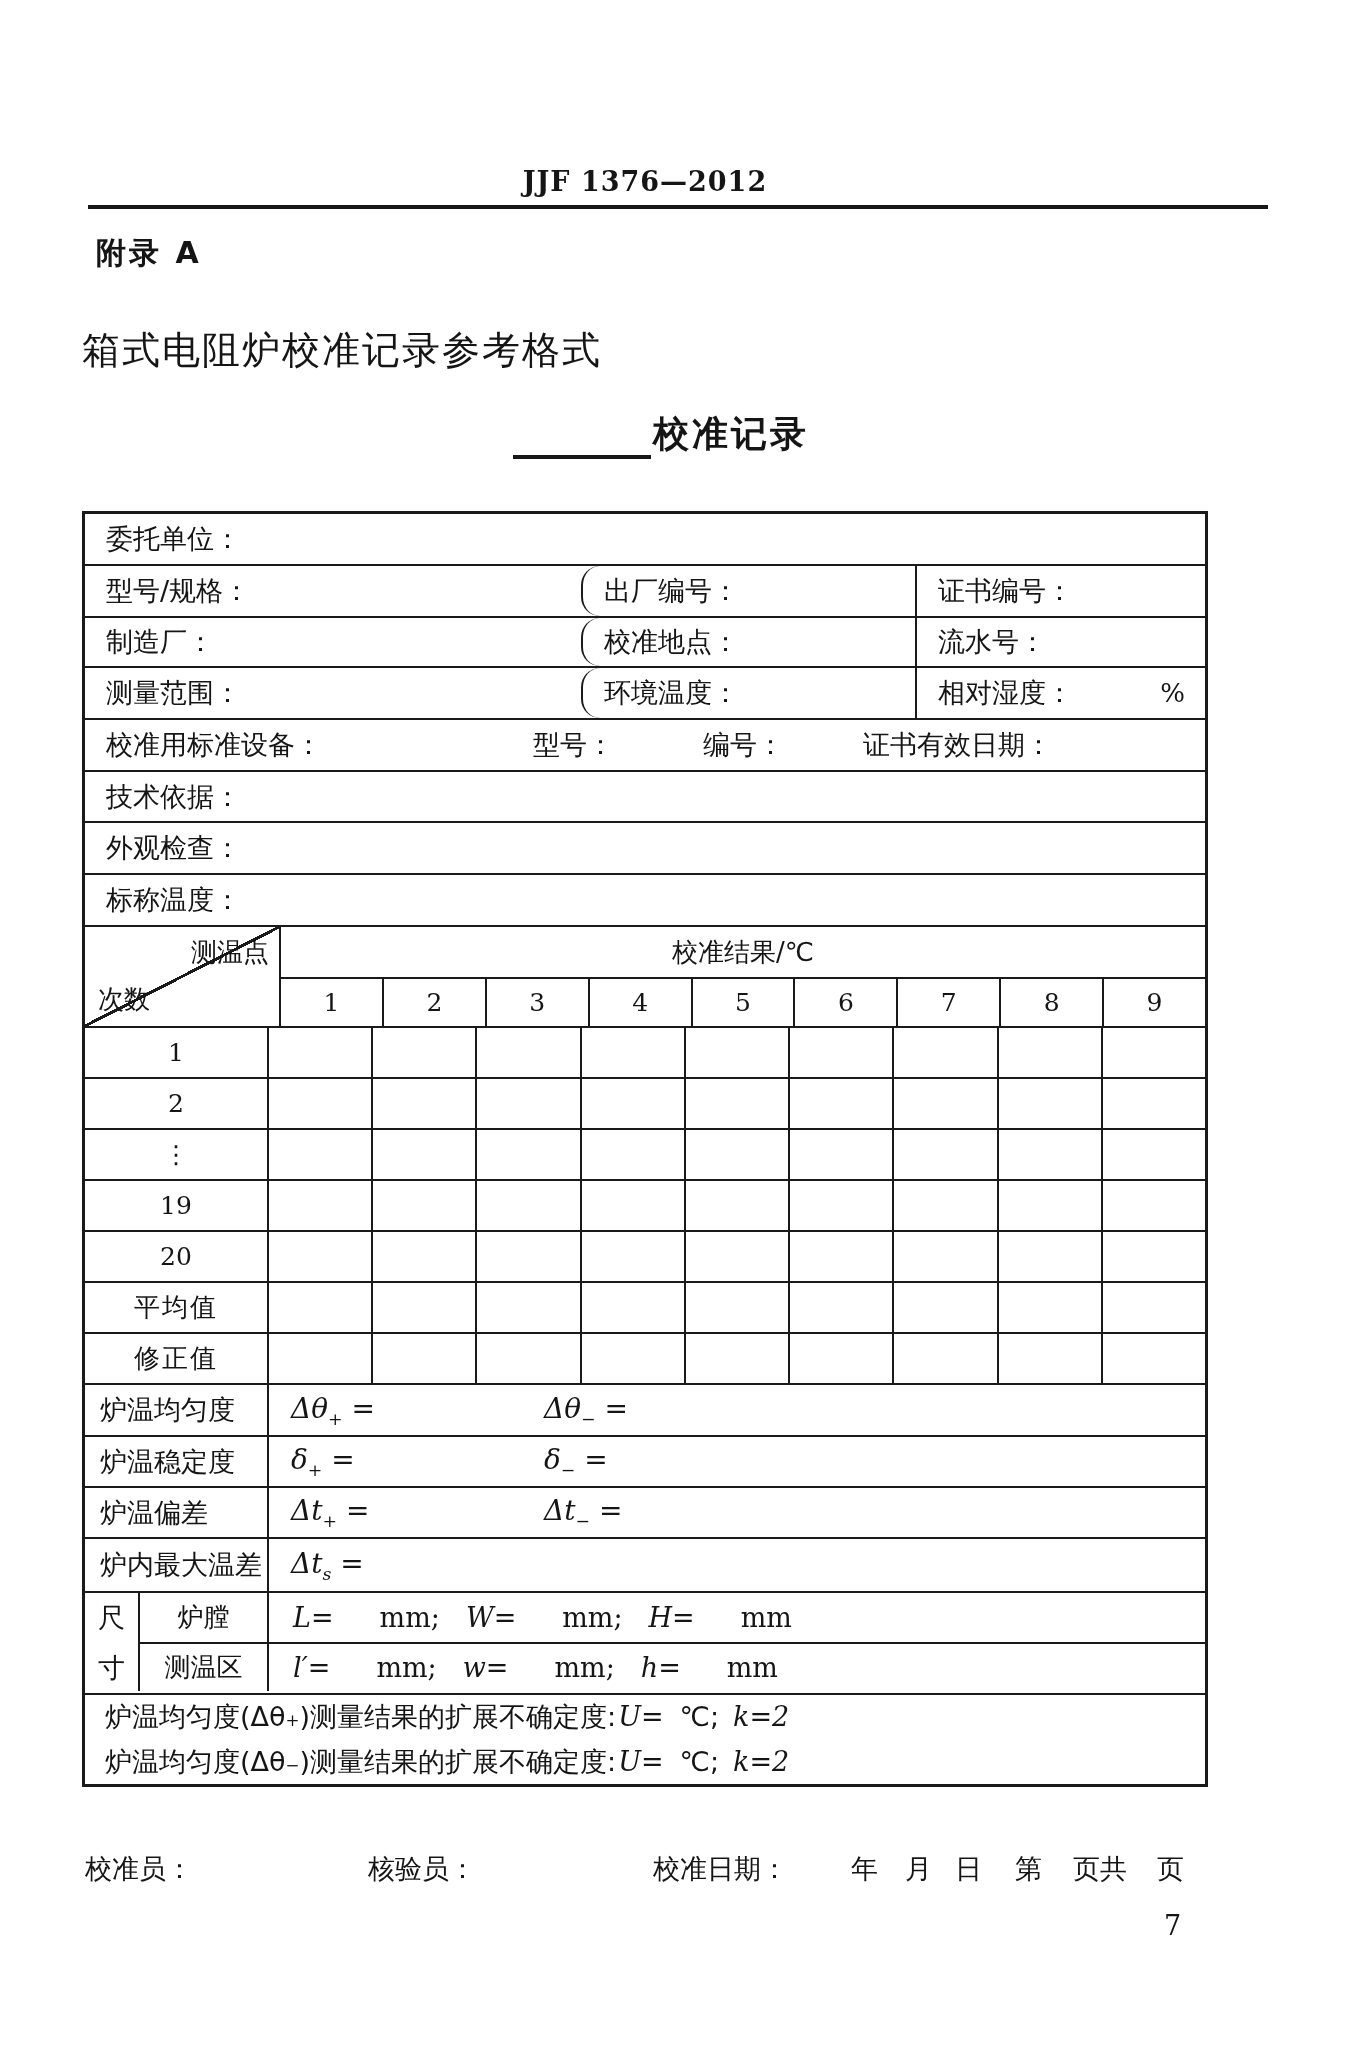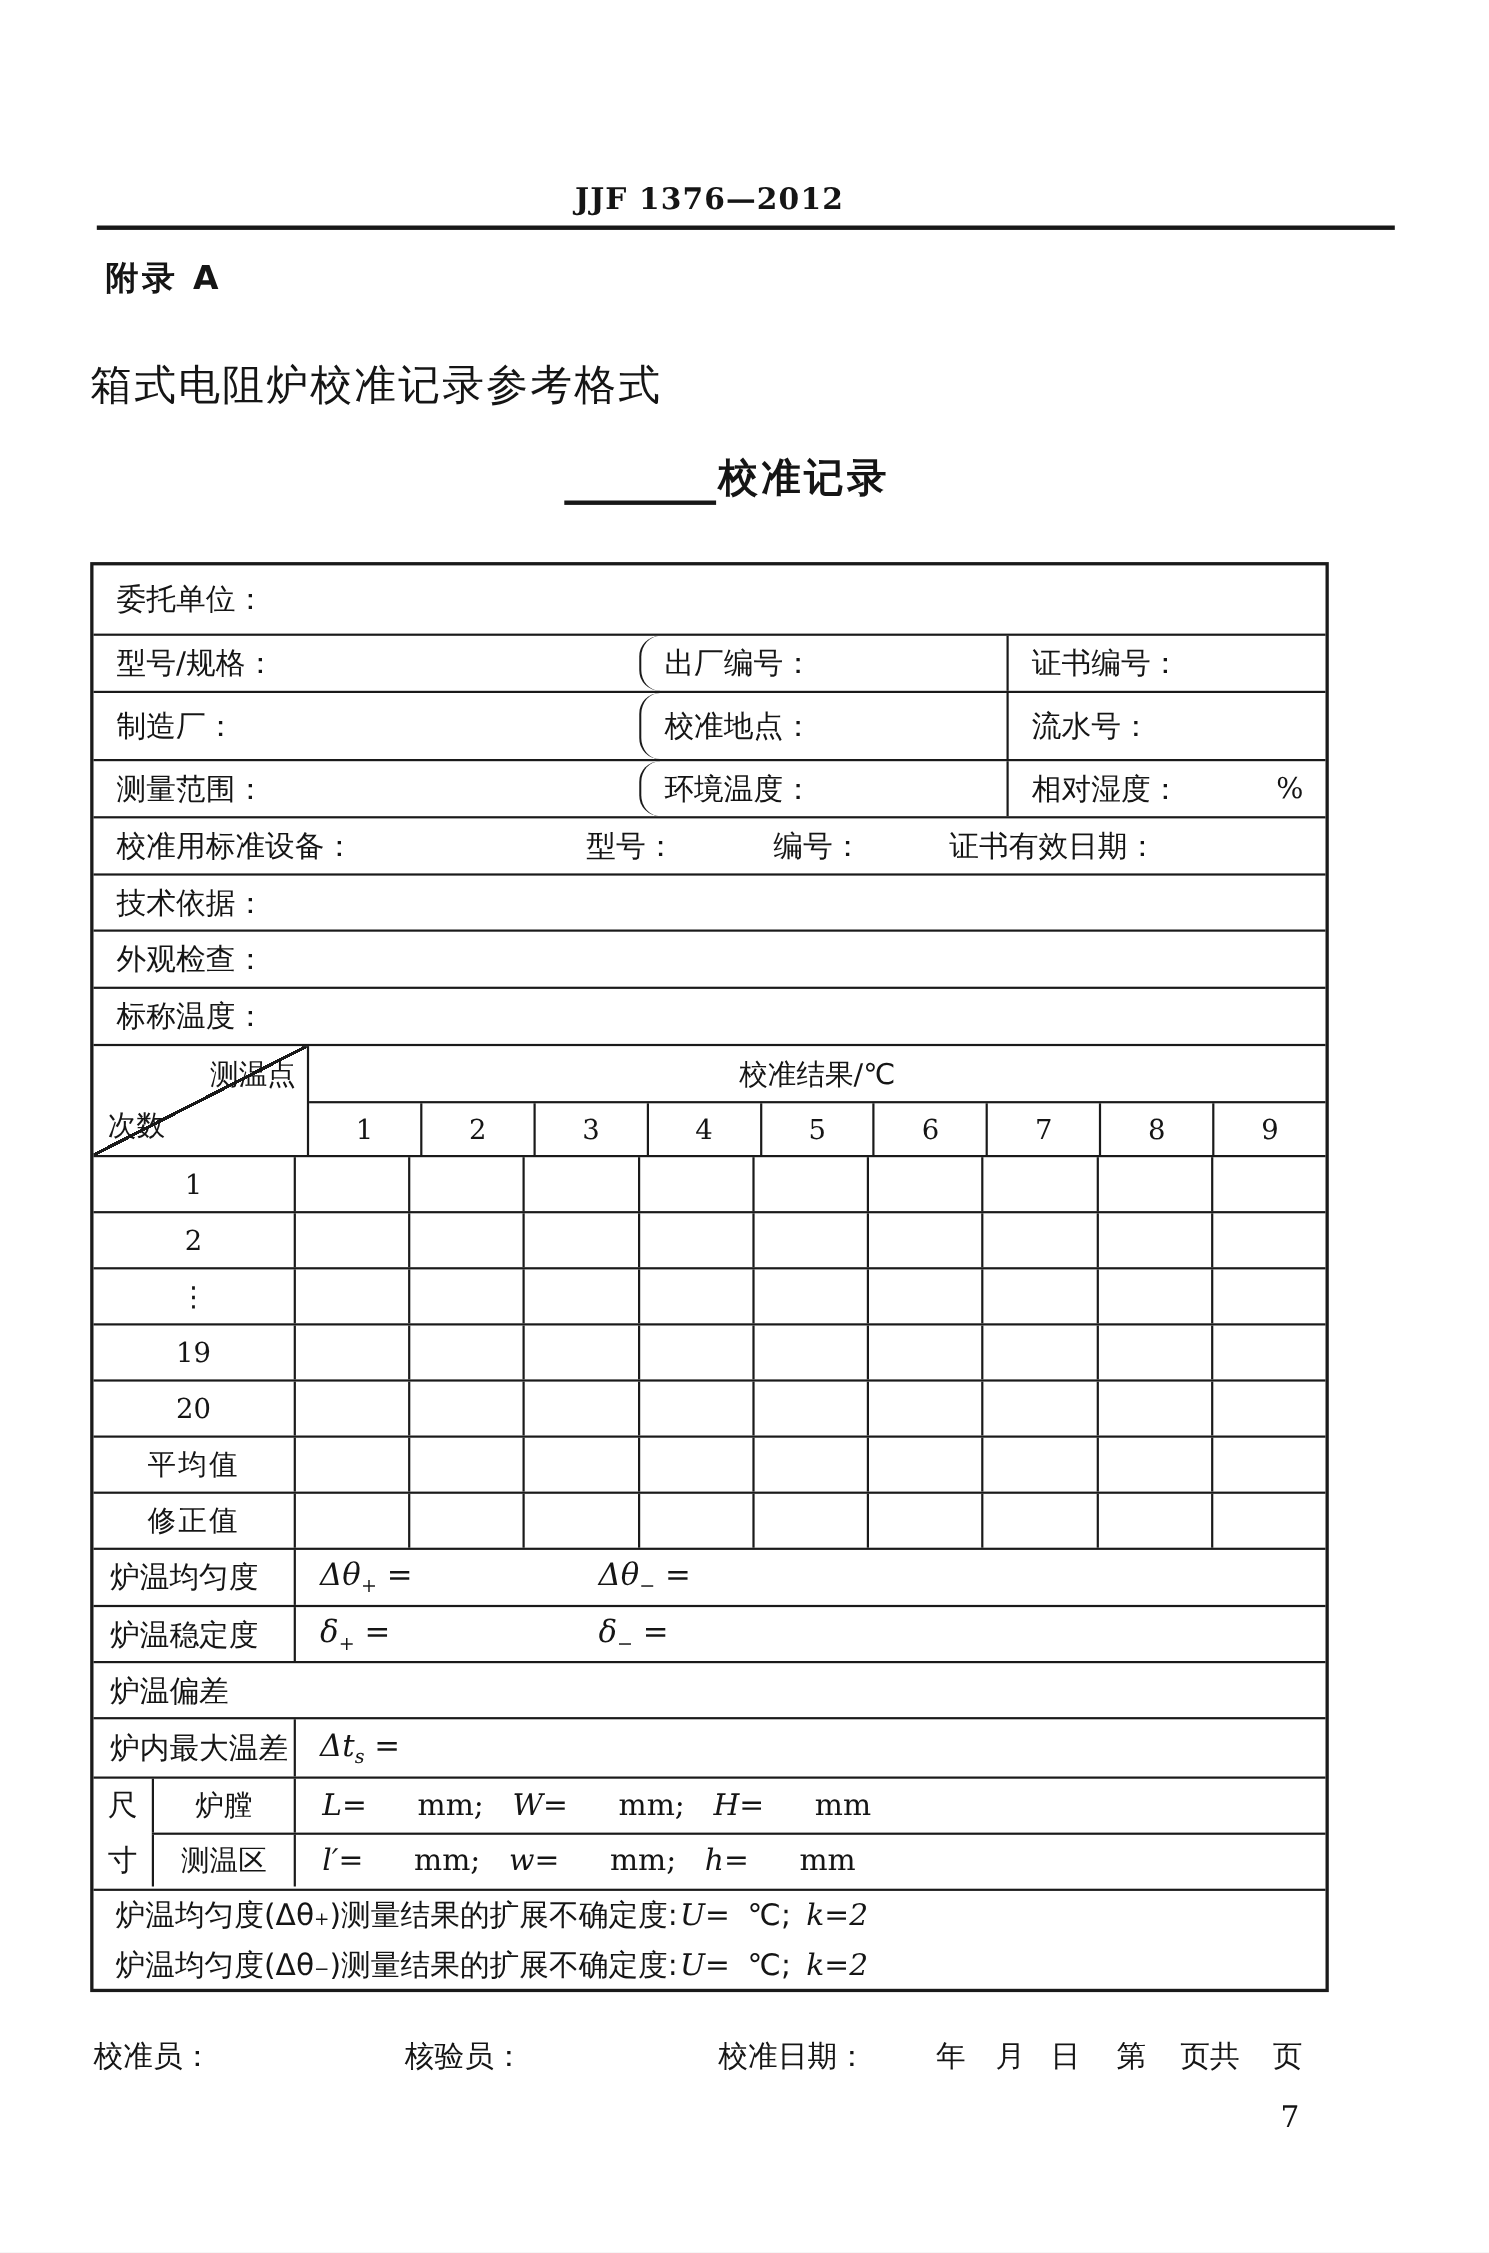--- a/index.html
+++ b/index.html
@@ -14,21 +14,21 @@
   .doc-title{position:absolute;top:325px;left:82px;width:1140px;text-align:left;
              font-size:38px;font-weight:normal;letter-spacing:2px;}
   .subtitle{position:absolute;top:410px;left:513px;display:flex;align-items:flex-end;}
   .subtitle .blank{width:138px;height:40px;border-bottom:4px solid #171717;box-sizing:border-box;}
   .subtitle .st-text{font-size:36px;font-weight:bold;letter-spacing:3px;margin-left:2px;}
 
   
   .form{position:absolute;top:511px;left:82px;width:1126px;border:3px solid #1a1a1a;box-sizing:border-box;}
   .row{display:flex;align-items:stretch;border-top:2px solid #1a1a1a;box-sizing:border-box;}
   .row.first{border-top:none;}
-  .h50{height:62px;}.h51{height:51px;}.h52{height:52px;}
+  .h50{height:50px;}.h51{height:51px;}.h52{height:52px;}
   .cell{display:flex;align-items:center;box-sizing:border-box;}
   .lbl{font-size:27px;padding-left:21px;white-space:nowrap;}
   .c1{width:496px;}
   .c2{width:334px;border-left:2px solid #1a1a1a;border-radius:19px;}
   .c3{flex:1;border-left:2px solid #1a1a1a;justify-content:space-between;padding-right:20px;}
   .pct{font-size:26px;font-family:"DejaVu Serif",serif;}
   .equip{position:relative;}
   .equip span{position:absolute;font-size:27px;white-space:nowrap;top:50%;transform:translateY(-50%);}
 
   
@@ -266,20 +266,24 @@
     </div>
     <div class="mrow h51">
       <div class="ml">炉温稳定度</div>
       <div class="mf">
         <span class="f1"><span>δ</span><sub>+</sub> <span>=</span></span>
         <span class="f2"><span>δ</span><sub>−</sub> <span>=</span></span>
       </div>
     </div>
     <div class="mrow h51">
       <div class="ml">炉温偏差</div>
+      <div class="mf">
+        <span class="f1"><span>Δt</span><sub>+</sub> <span>=</span></span>
+        <span class="f2"><span>Δt</span><sub>−</sub> <span>=</span></span>
+      </div>
     </div>
     <div class="mrow" style="height:54px">
       <div class="ml">炉内最大温差</div>
       <div class="mf">
         <span class="f1"><span>Δt</span><sub>s</sub> <span>=</span></span>
       </div>
     </div>
 
     <div class="dims">
       <div class="dgroup">

